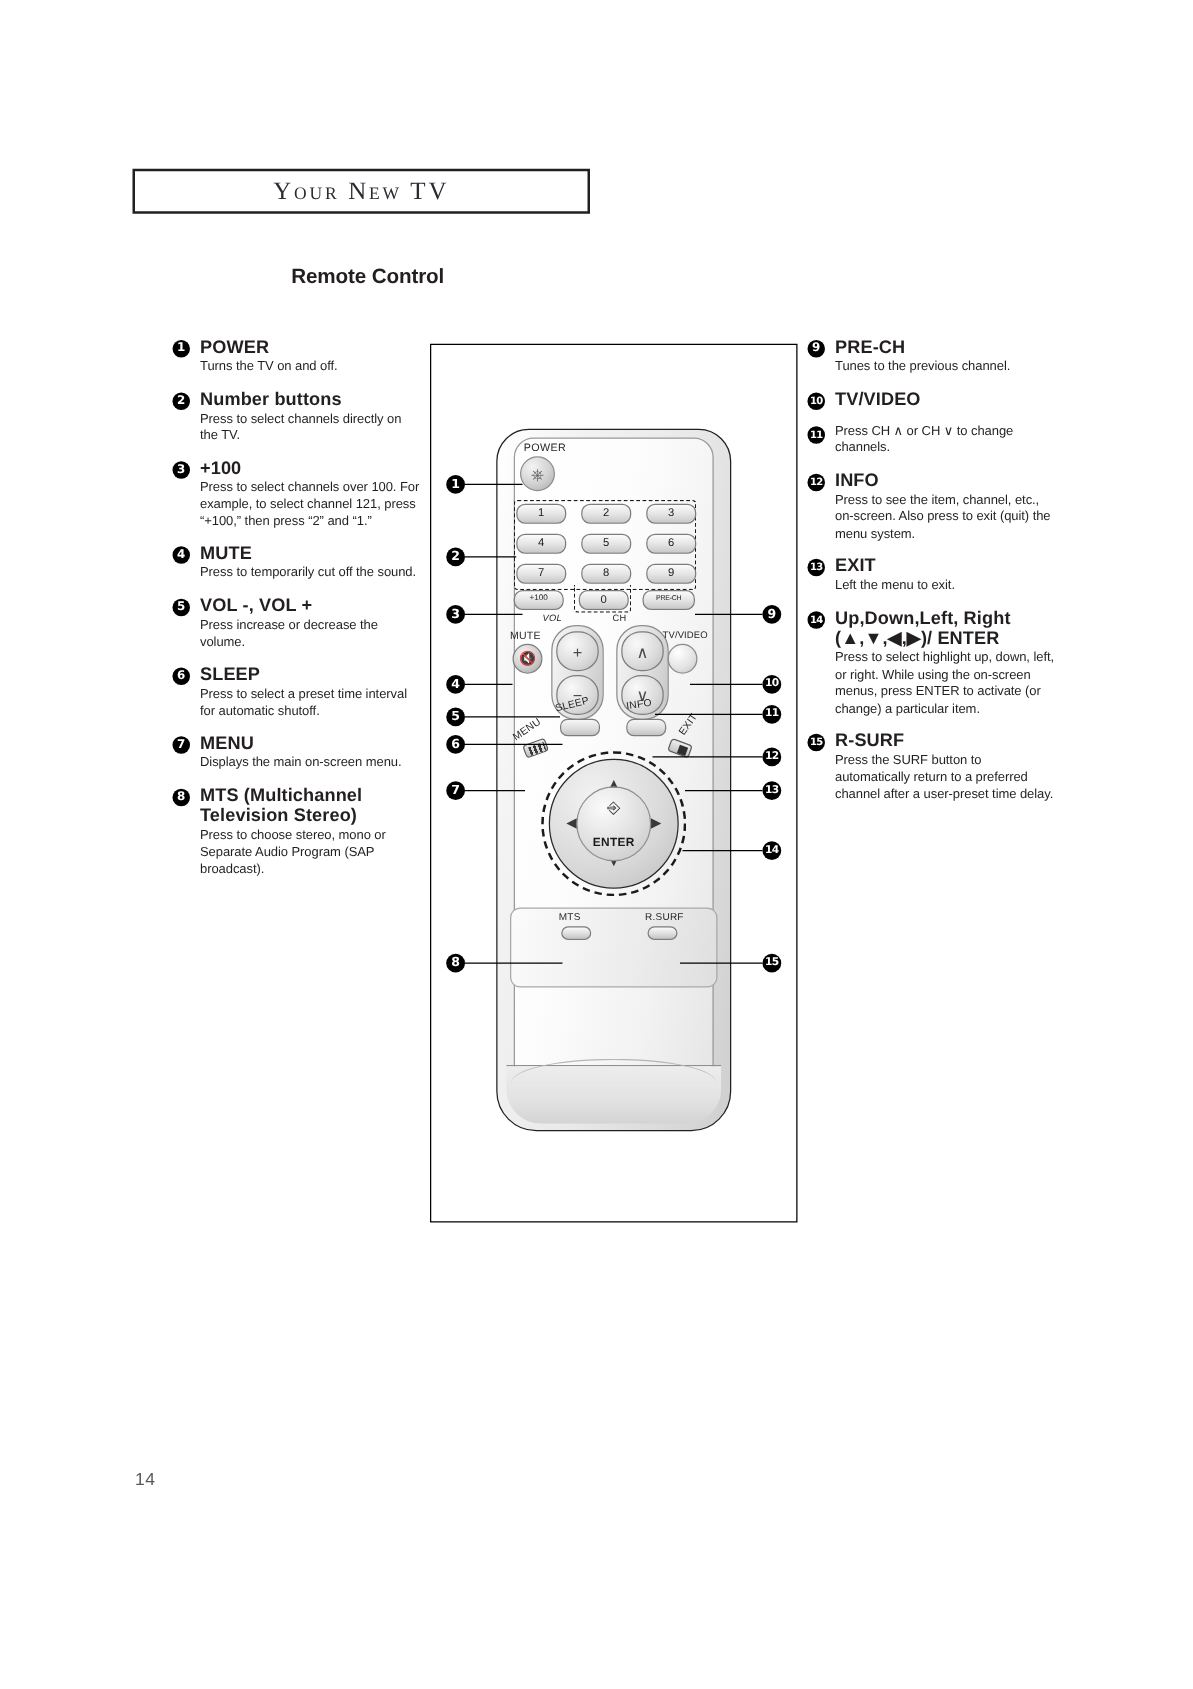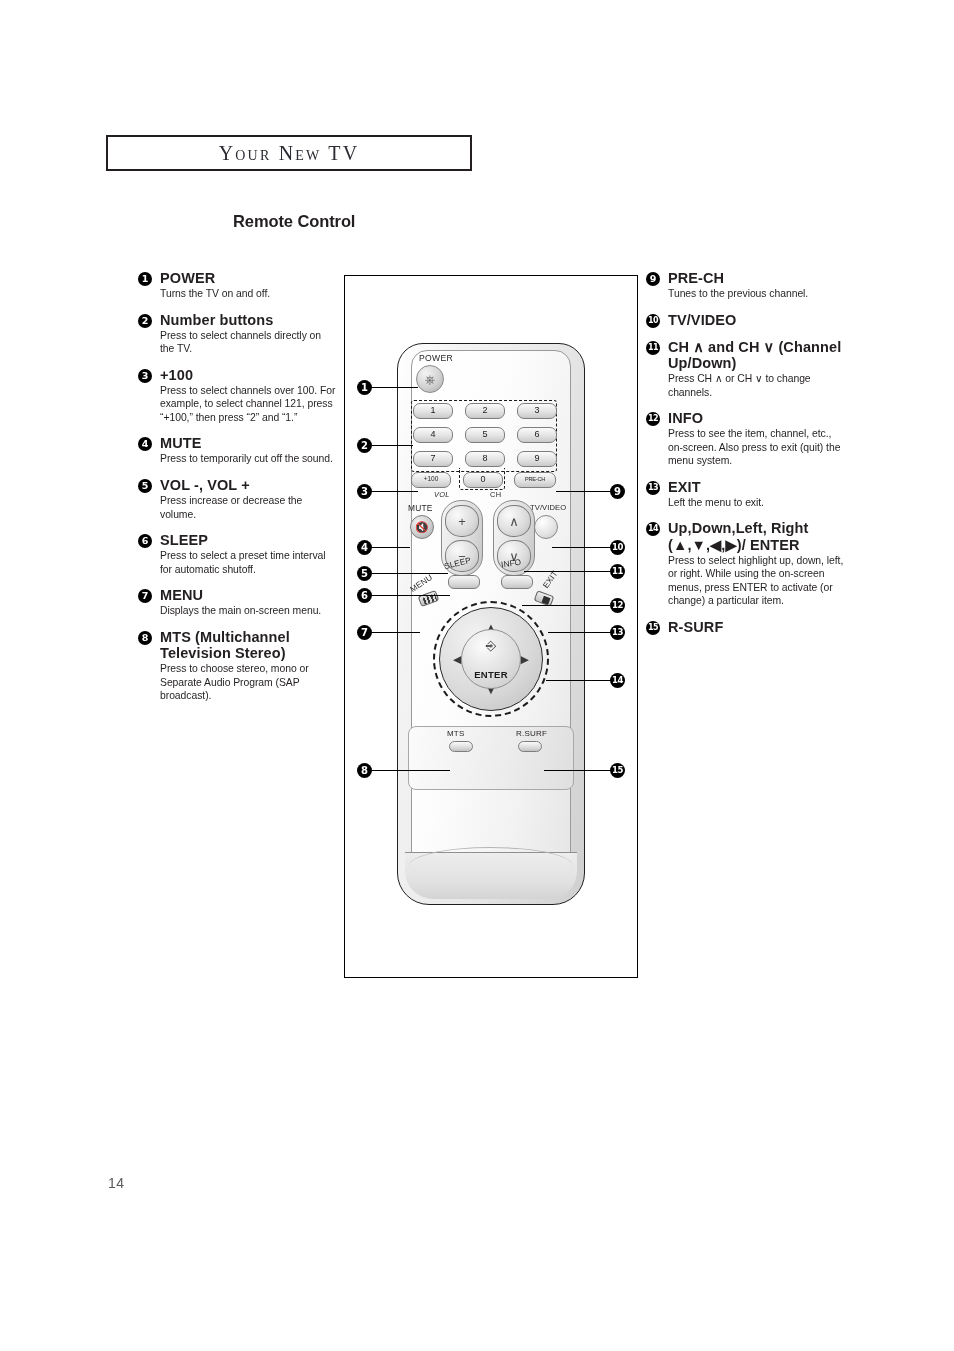--- a/index.html
+++ b/index.html
@@ -332,21 +332,20 @@
       <p>Tunes to the previous channel.</p>
     </div>
 
     <div class="entry">
       <span class="badge wide">10</span>
       <h3>TV/VIDEO</h3>
     </div>
 
     <div class="entry">
       <span class="badge wide">11</span>
-      <h3>CH ∧ and CH ∨ (Channel Up/Down)</h3>
       <p>Press CH ∧ or CH ∨ to change channels.</p>
     </div>
 
     <div class="entry">
       <span class="badge wide">12</span>
       <h3>INFO</h3>
       <p>Press to see the item, channel, etc., on-screen. Also press to exit (quit) the menu system.</p>
     </div>
 
     <div class="entry">
@@ -357,20 +356,21 @@
 
     <div class="entry">
       <span class="badge wide">14</span>
       <h3>Up,Down,Left, Right (▲,▼,◀,▶)/ ENTER</h3>
       <p>Press to select highlight up, down, left, or right. While using the on-screen menus, press ENTER to activate (or change) a particular item.</p>
     </div>
 
     <div class="entry">
       <span class="badge wide">15</span>
       <h3>R-SURF</h3>
+      <p>Press the SURF button to automatically return to a preferred channel after a user-preset time delay.</p>
     </div>
   </div>
 
   <div class="fig-frame"></div>
 
   <div class="remote">
     <div class="remote-shell"></div>
     <div class="remote-face"></div>
     <div class="remote-foot"></div>
 

